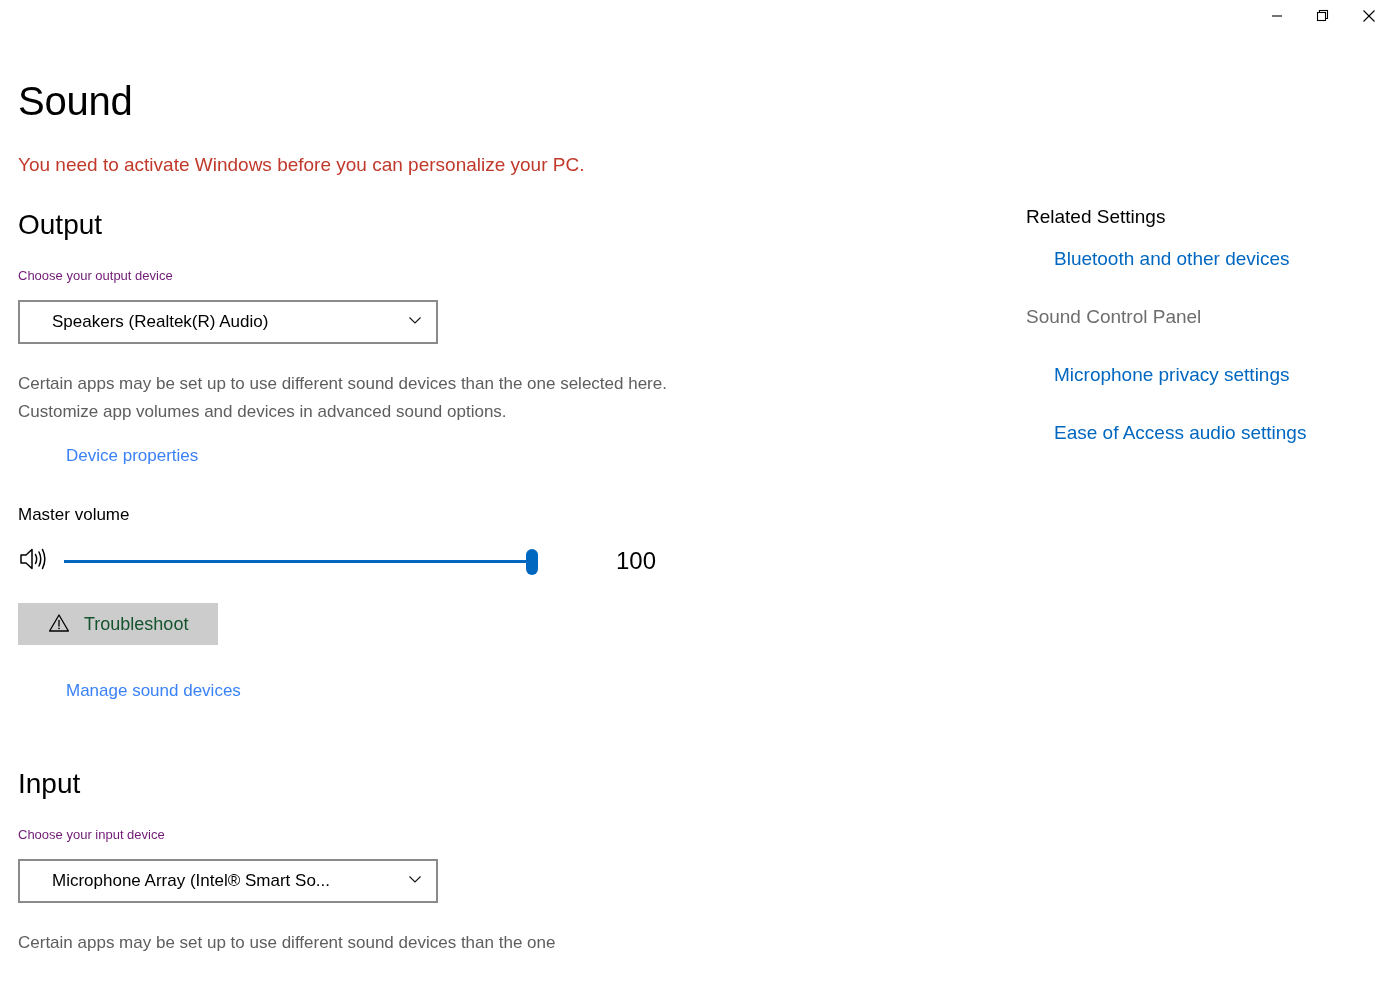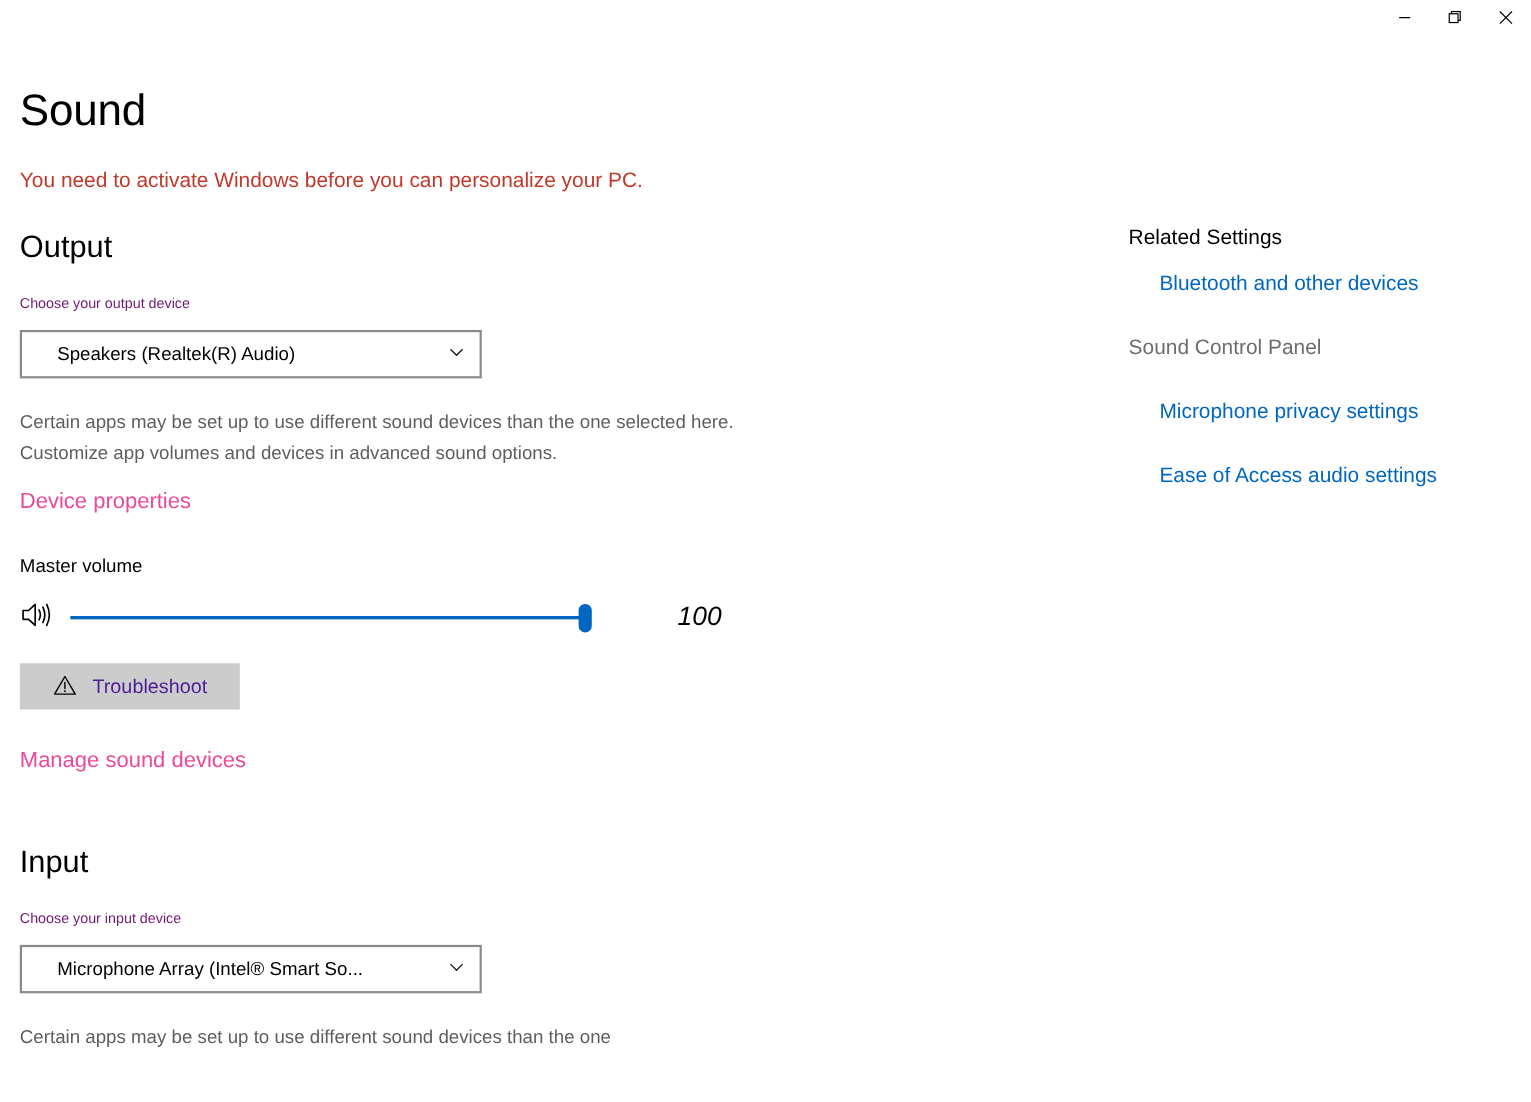--- a/index.html
+++ b/index.html
@@ -107,41 +107,41 @@
   
   .desc {
     font-size: 17px;
     line-height: 28px;
     color: #5e5e5e;
     width: 672px;
     margin-top: 26px;
   }
 
   .link {
-    font-size: 20px;
+    font-size: 17px;
     line-height: 24px;
-    color: #ec4899;
+    color: #3b82f6;
     text-decoration: none;
     cursor: default;
     display: inline-block;
+    margin-left: 48px;
   }
 
   
   .volume-label {
     font-size: 17px;
     line-height: 24px;
     color: #000;
     margin-top: 35px;
     margin-bottom: 14px;
   }
   .slider-row {
     display: flex;
     align-items: center;
     height: 40px;
-    font-style: italic;
   }
   .speaker-icon { width: 38px; flex: 0 0 auto; }
   .slider-wrap {
     position: relative;
     width: 468px;
     height: 40px;
     margin-left: 8px;
     flex: 0 0 auto;
   }
   .slider-track {
@@ -187,21 +187,21 @@
     display: flex;
     align-items: center;
     padding-left: 30px;
     cursor: default;
     font-family: "Liberation Sans", sans-serif;
   }
   .ts-button .warn-icon { flex: 0 0 auto; margin-right: 14px; }
   .ts-button .ts-text {
     font-size: 18px;
     line-height: 22px;
-    color: #4c1d95;
+    color: #14532d;
   }
 
   .manage-link { margin-top: 34px; }
 
   .input-section { margin-top: 62px; }
 
   
   .related {
     position: absolute;
     left: 1026px;

